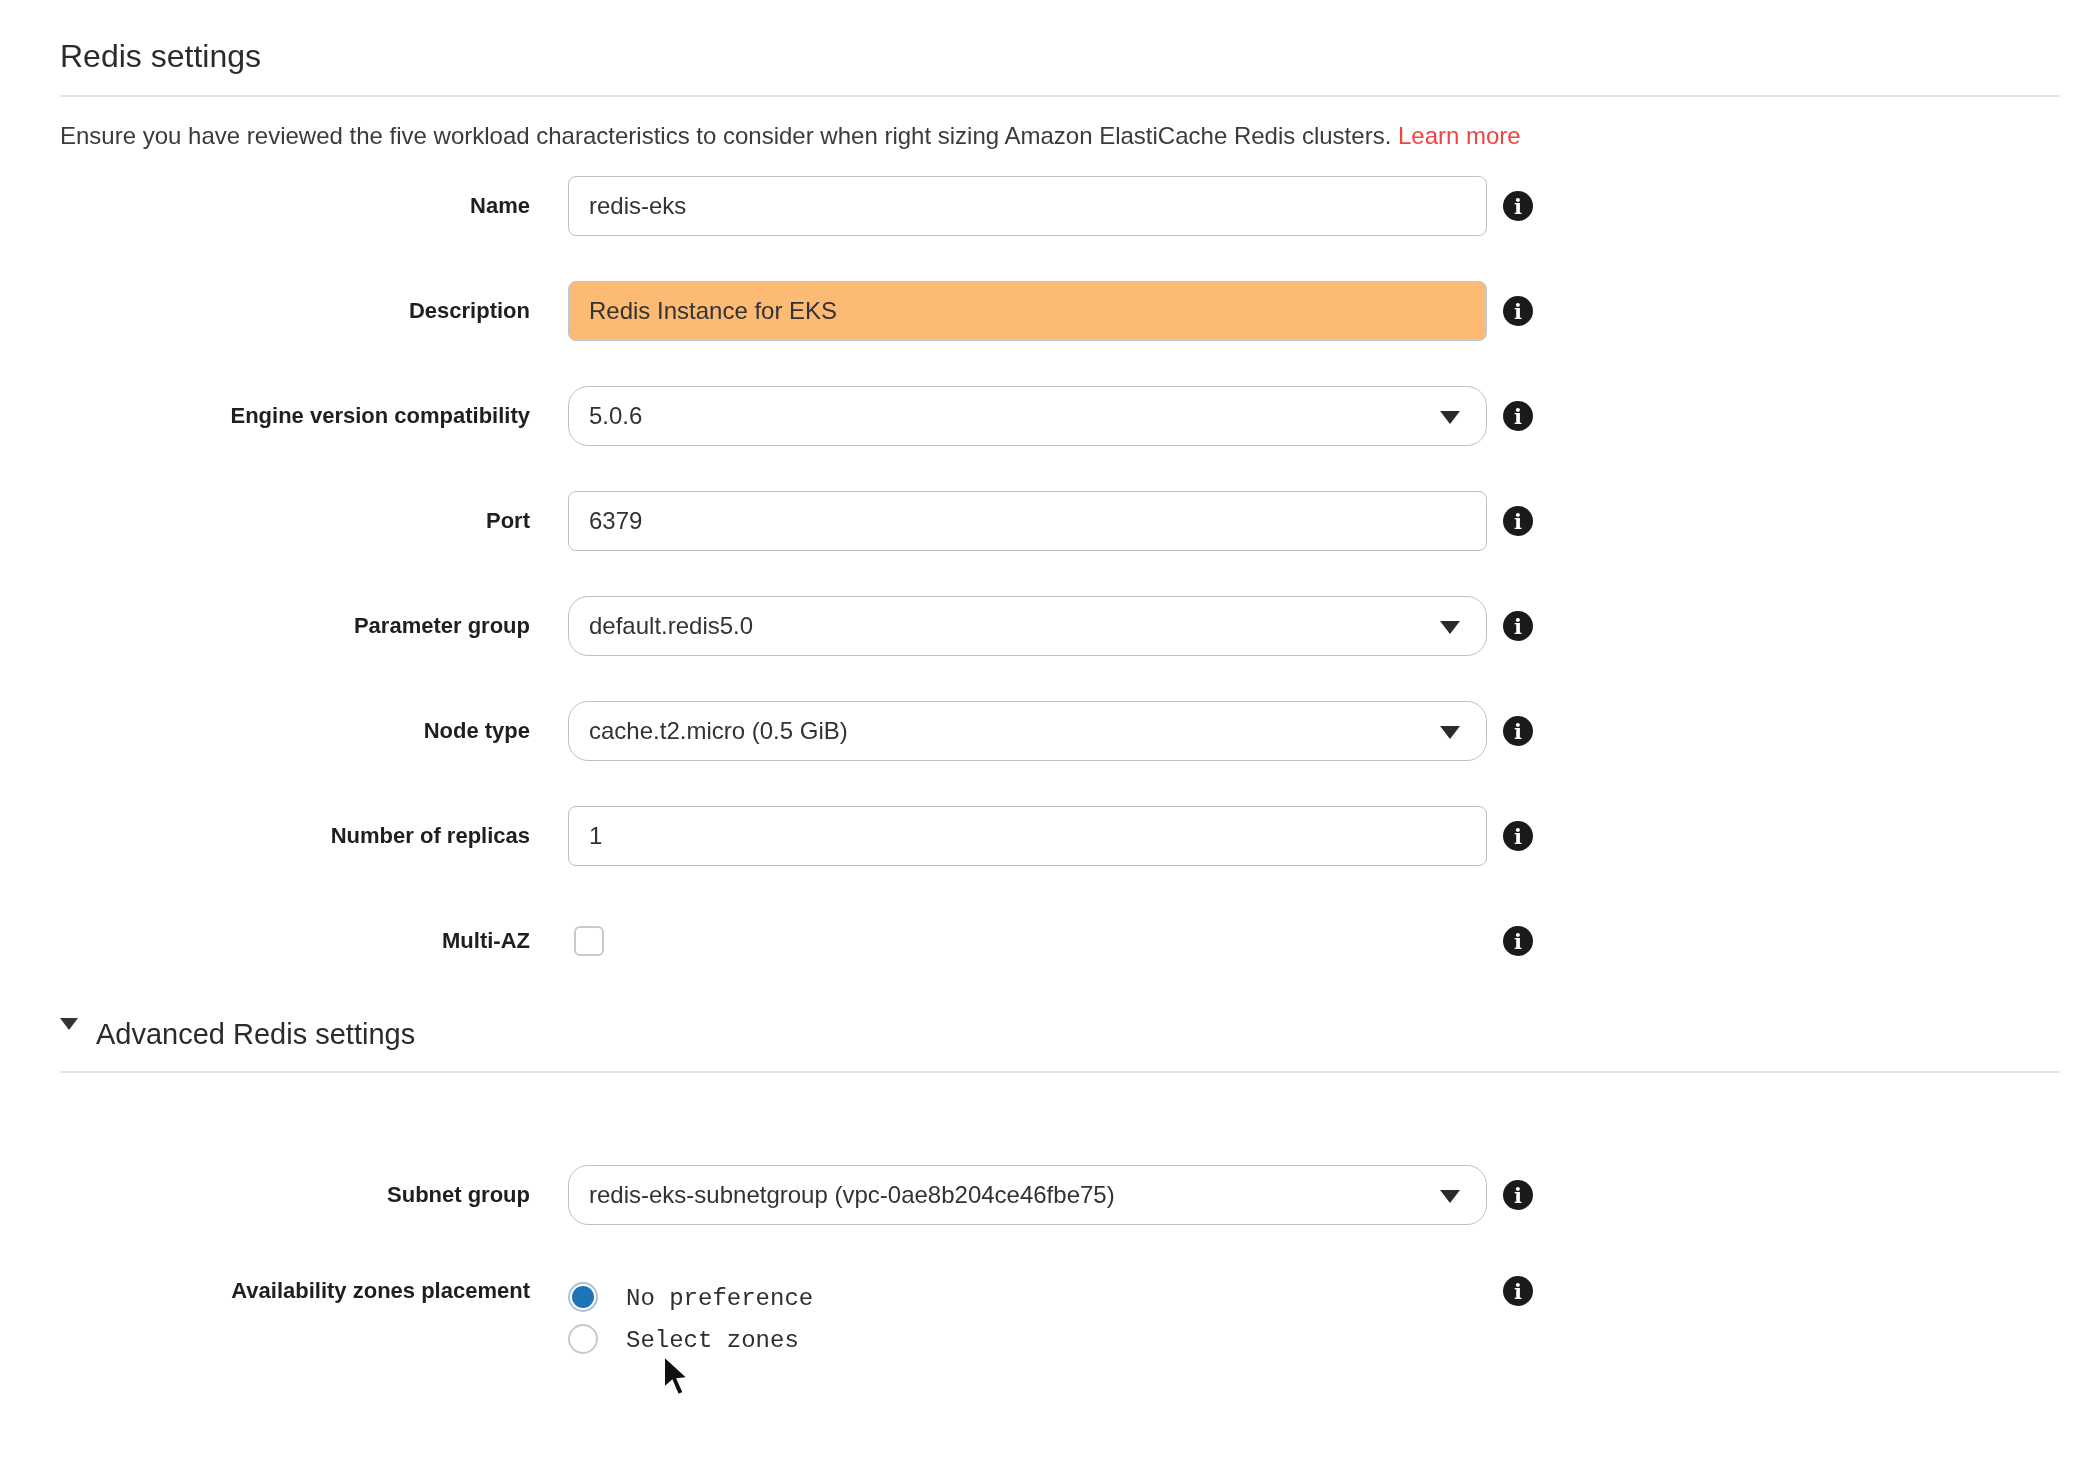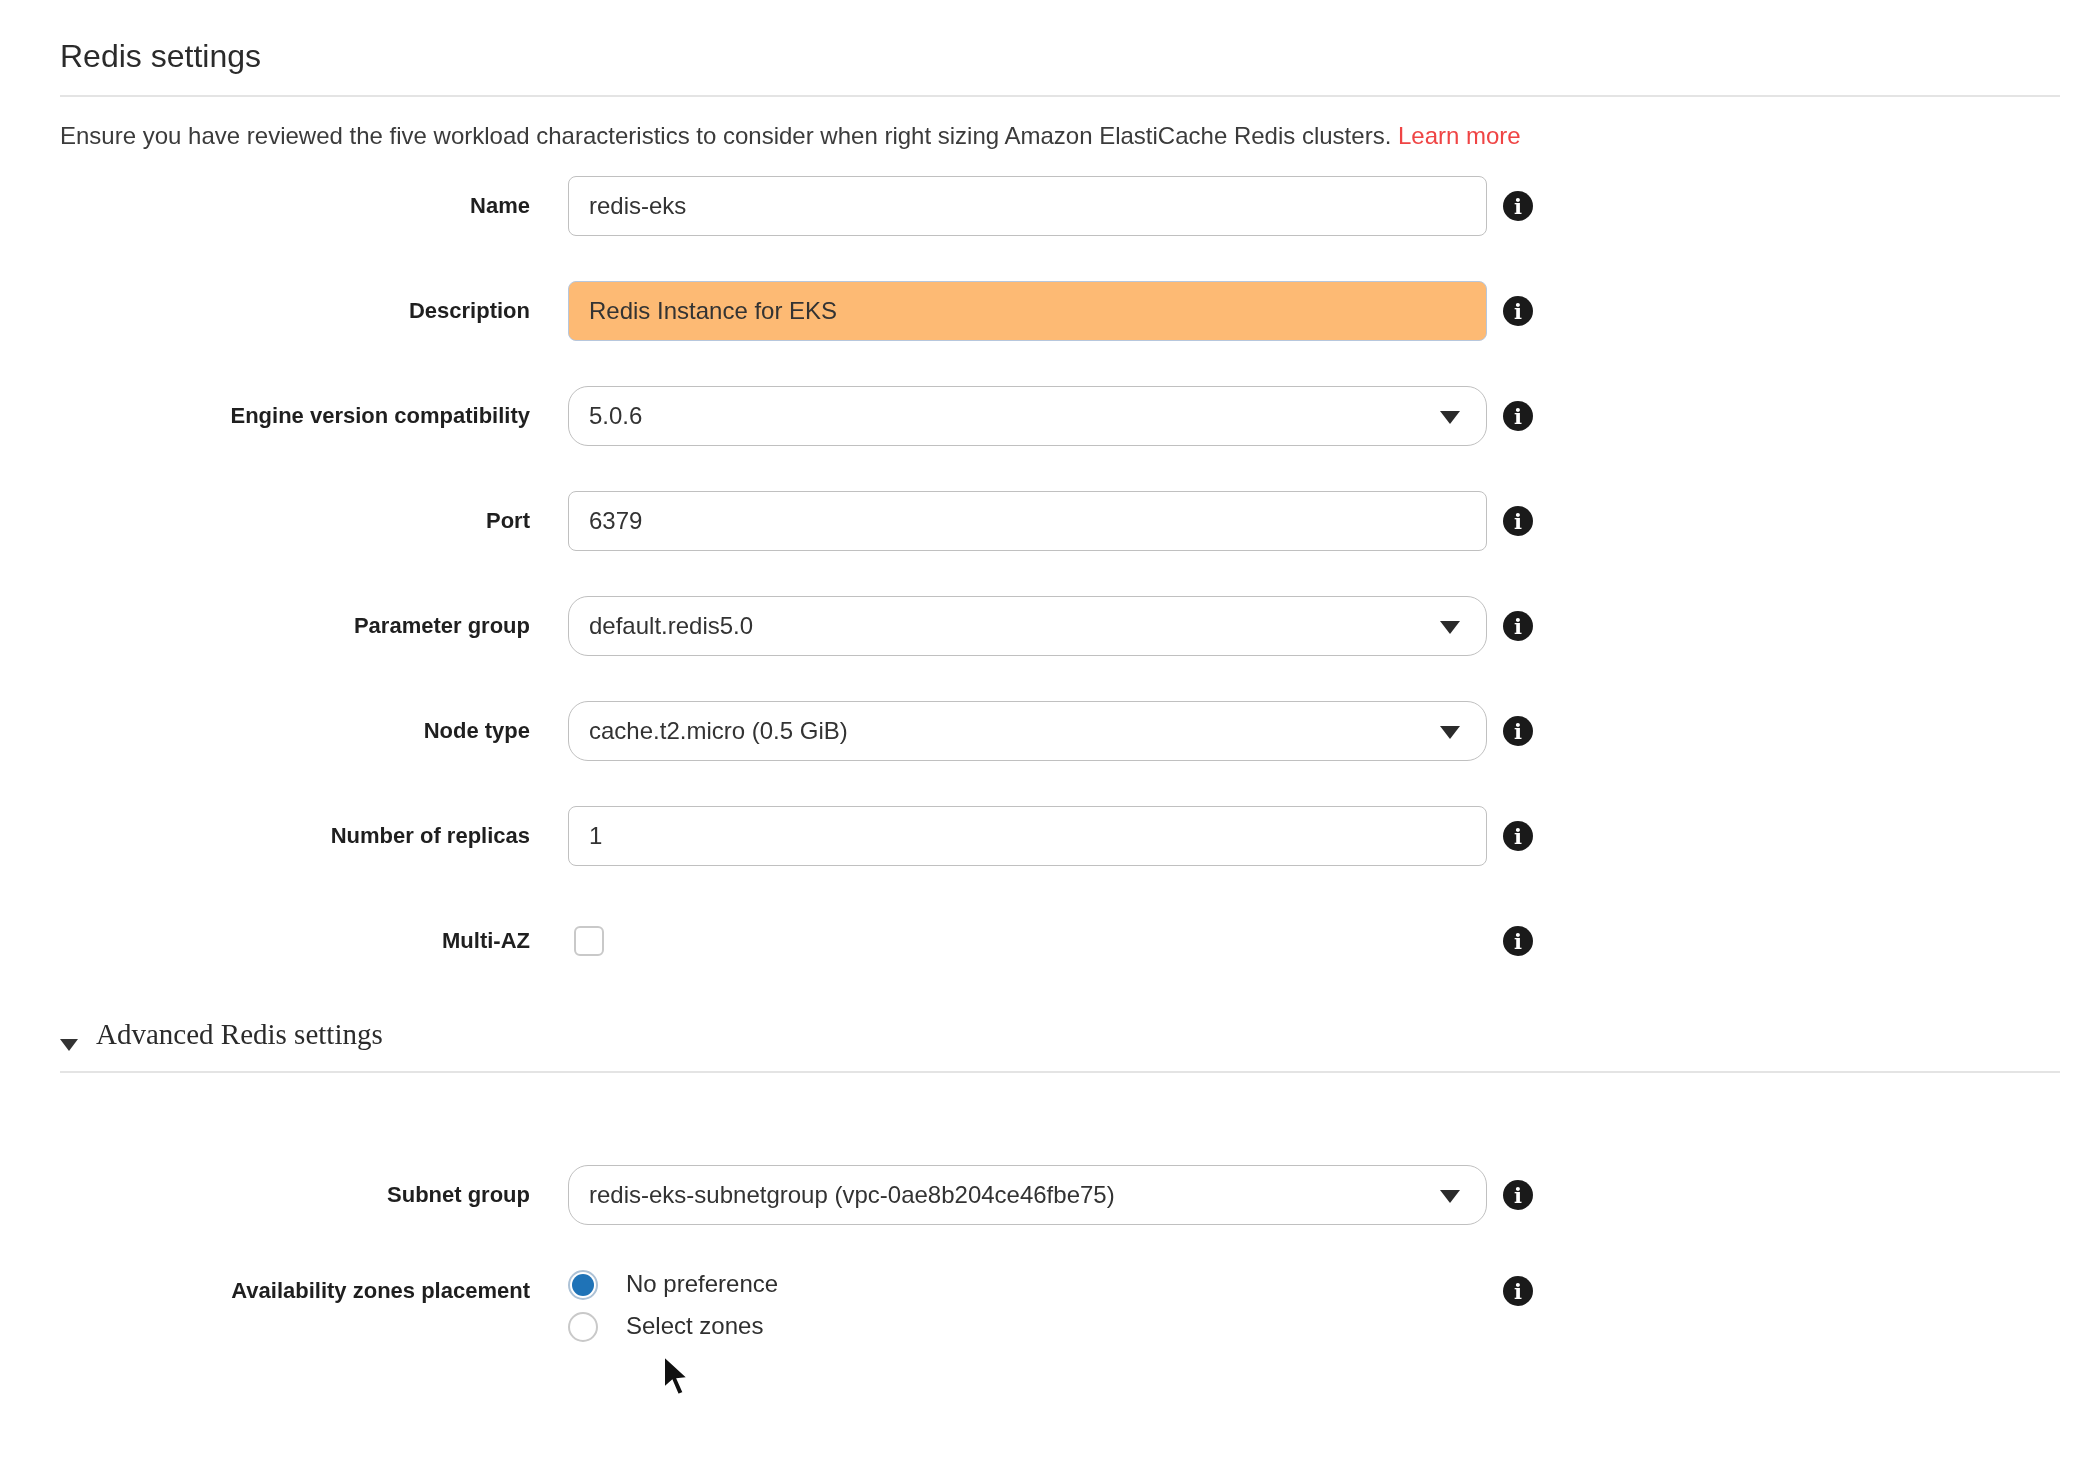--- a/index.html
+++ b/index.html
@@ -37,28 +37,28 @@
   .info-icon {
     width:30px; height:30px; border-radius:50%; background:#1a1a1a; color:#ffffff;
     display:flex; align-items:center; justify-content:center;
     font-family:"DejaVu Serif", serif; font-weight:700; font-size:21px; line-height:1;
     margin-left:16px; flex:0 0 auto;
   }
 
   .checkbox { width:30px; height:30px; border:2px solid #c9c9c9; border-radius:6px; background:#fff; margin-left:6px; }
 
   .radio-group { display:flex; flex-direction:column; }
-  .radio-row { display:flex; align-items:flex-start; height:42px; }
+  .radio-row { display:flex; align-items:flex-end; height:42px;font-family:Liberation Mono, monospace; }
   .radio-outer { width:30px; height:30px; border-radius:50%; border:2px solid #c9c9c9; background:#fff;
     display:flex; align-items:center; justify-content:center; }
   .radio-outer.selected { border-color:#adc2d6; }
   .radio-outer.selected .radio-dot { width:22px; height:22px; border-radius:50%; background:#1f73b7; }
   .radio-label { margin-left:28px; font-size:24px; color:#2f2f2f; }
 
-  .adv-header { display:flex; align-items:flex-end; margin:47px 8px 0 60px; cursor:default;font-family:Liberation Serif, serif; }
+  .adv-header { display:flex; align-items:flex-start; margin:47px 8px 0 60px; cursor:default; }
   .tri-down { width:0; height:0; border-left:9px solid transparent; border-right:9px solid transparent;
     border-top:12px solid #333; margin-right:18px; }
   .adv-title { font-size:29px; font-weight:400; color:#2b2b2b; }
   .adv-desc { margin:17px 0 0 60px; font-size:24px; color:#3b3b3b; }
   .adv-form { margin-top:92px; }
 
   .row-top { align-items:flex-start; height:auto; }
   .row-top .form-label { line-height:42px; }
   .row-top .info-icon { margin-top:6px; }
 

